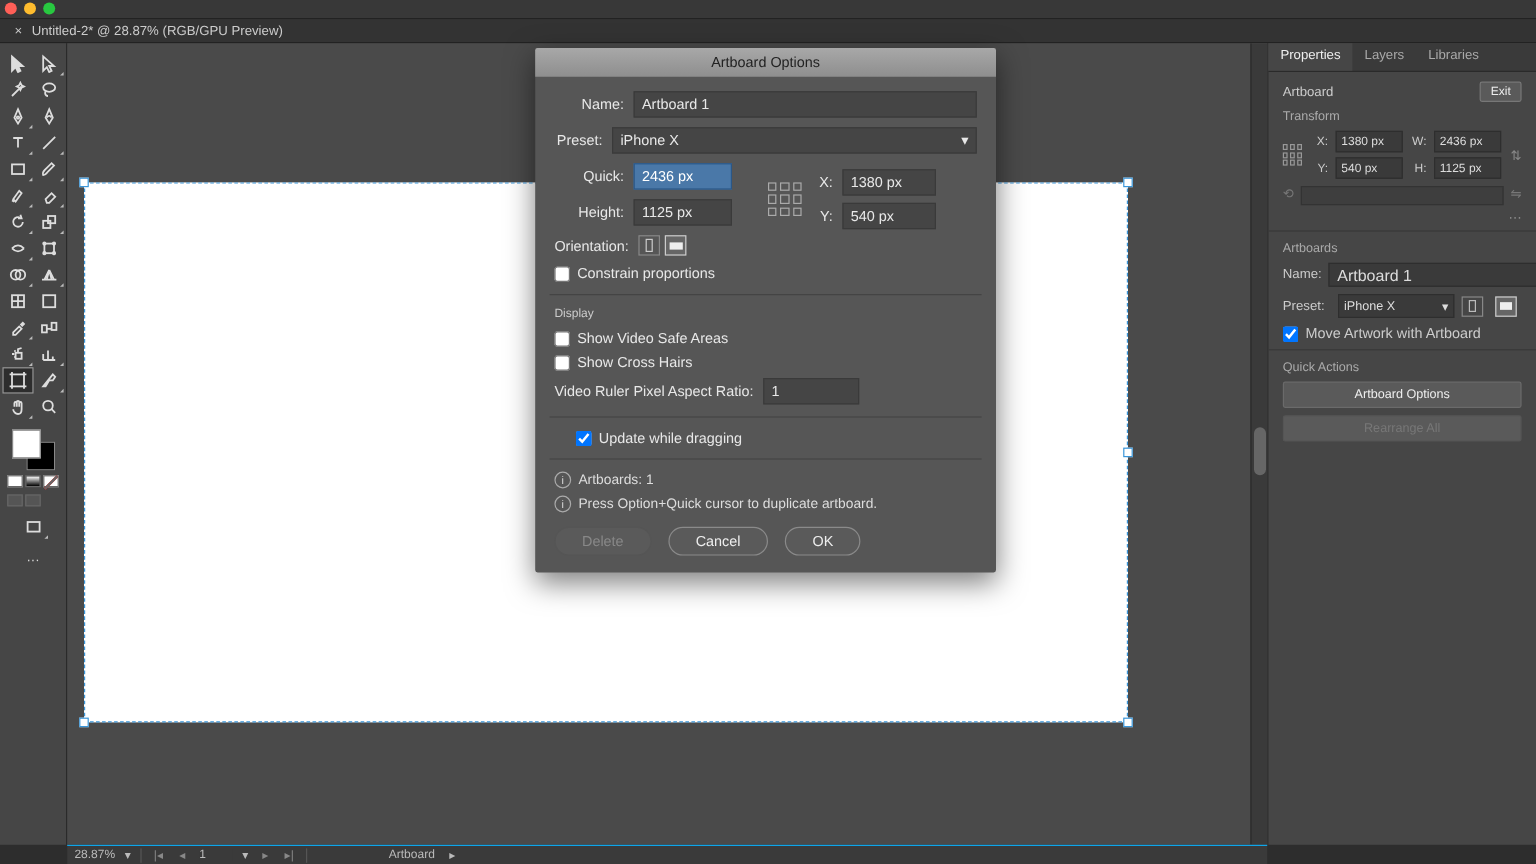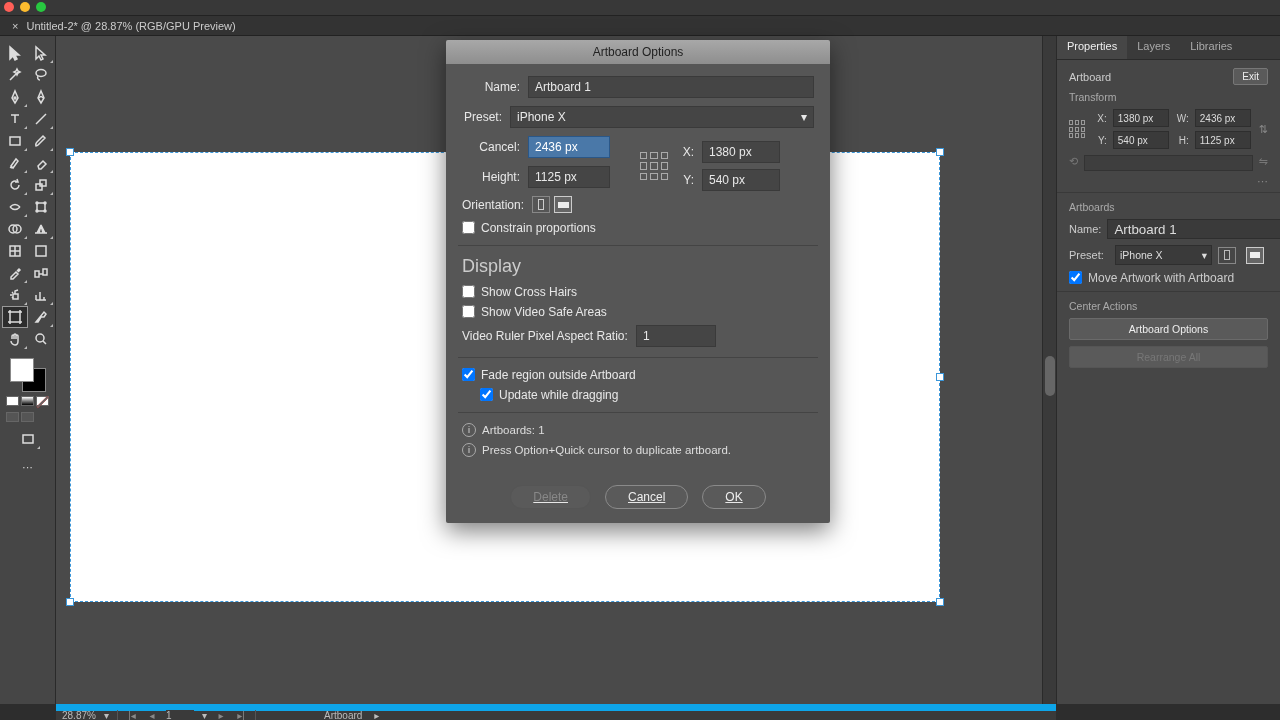--- a/index.html
+++ b/index.html
@@ -29,25 +29,25 @@
 .ab-border { position:absolute; border:1px dashed #3a96d9; pointer-events:none;}
 .handle { position:absolute; width:8px; height:8px; background:#fff; border:1px solid #3a96d9;}
 .dialog { position:absolute; left:446px; top:40px; width:384px; background:#565656; border-radius:2px; box-shadow:0 8px 24px rgba(0,0,0,.5); color:#e8e8e8;}
 .dlg-title { height:24px; background:linear-gradient(#a8a8a8,#8e8e8e); color:#222; font-size:12px; display:flex; align-items:center; justify-content:center; border-radius:2px 2px 0 0;}
 .dlg-body { padding:12px 16px 14px;}
 .frow { display:flex; align-items:center; margin-bottom:8px; font-size:12px;}
 .flabel { text-align:right; margin-right:8px;}
 .finput { background:#454545; border:1px solid #3a3a3a; color:#e8e8e8; padding:3px 6px; font-size:12px; height:22px;}
 .finput.sel { background:#4a78a8; color:#fff; border:1px solid #2a5788;}
 .combosel { background:#454545; border:1px solid #3a3a3a; color:#e8e8e8; padding:3px 6px; height:22px; display:flex; align-items:center; justify-content:space-between;}
-.chk { display:flex; gap:6px; font-size:12px; margin-bottom:6px;}
+.chk { display:flex; align-items:center; gap:6px; font-size:12px; margin-bottom:6px;}
 .chk input { width:13px; height:13px;}
-.sect { font-size:18px; color:#ccc; margin:10px 0 8px;}
+.sect { font-size:10px; color:#ccc; margin:10px 0 8px;}
 .hr { height:1px; background:#444; margin:10px -4px;}
-.btnrow { display:flex; justify-content:center; gap:14px; margin-top:28px; align-items:center;text-decoration:underline;}
+.btnrow { display:flex; gap:14px; margin-top:12px; align-items:center;}
 .pillbtn { background:#5a5a5a; border:1px solid #8a8a8a; color:#eee; padding:4px 22px; border-radius:14px; font-size:12px; cursor:pointer;}
 .pillbtn.disabled { border-color:#555; color:#888; }
 .ref9 { width:28px; height:28px; display:grid; grid-template-columns:repeat(3,1fr); grid-template-rows:repeat(3,1fr); gap:3px;}
 .ref9 div { border:1px solid #aaa; background:#565656;}
 .orient { width:18px; height:17px; border:1px solid #888; display:flex; align-items:center; justify-content:center; margin-right:4px;}
 .orient.sel { border:1px solid #ccc; background:#666;}
 .info { display:flex; align-items:center; gap:6px; font-size:11.5px; margin-top:6px; color:#ddd;}
 .info-ico { width:14px; height:14px; border:1px solid #aaa; border-radius:50%; display:flex; align-items:center; justify-content:center; font-size:9px;}
 .rpanel { width:224px; background:#464646; border-left:1px solid #2a2a2a; display:flex; flex-direction:column;}
 .rtabs { display:flex; height:24px; background:#3a3a3a; border-bottom:1px solid #2a2a2a;}
@@ -58,21 +58,21 @@
 .rtop { display:flex; justify-content:space-between; align-items:center; margin-bottom:6px;}
 .exitbtn { background:#5a5a5a; border:1px solid #777; color:#eee; font-size:10px; padding:2px 8px; border-radius:2px;}
 .tgrid { display:grid; grid-template-columns:14px 56px 14px 56px; gap:4px 6px; align-items:center; font-size:10px; color:#ccc;}
 .tgrid .tin { background:#3a3a3a; border:1px solid #2e2e2e; color:#ddd; font-size:10px; padding:2px 4px; height:18px; width:56px;}
 .tchar { text-align:right;}
 .pp-row { display:flex; align-items:center; gap:6px; font-size:11px; margin-bottom:6px;}
 .pp-input { background:#3a3a3a; border:1px solid #2e2e2e; color:#ddd; padding:2px 6px; height:20px; flex:1;}
 .pp-sel { background:#3a3a3a; border:1px solid #2e2e2e; color:#ddd; padding:2px 4px; height:20px; flex:1; display:flex; align-items:center; justify-content:space-between; font-size:10.5px;}
 .abtn { background:#5a5a5a; border:1px solid #6a6a6a; color:#eee; font-size:10.5px; height:22px; display:flex; align-items:center; justify-content:center; border-radius:2px;}
 .abtn.dis { color:#777; border-color:#555;}
-.statusbar { position:absolute; left:56px; bottom:0; height:16px; width: 1000px; background:#3a3a3a; border-top:7px solid #0ea5e9; display:flex; align-items:center; font-size:10px; color:#bbb; padding:0 6px; gap:8px;}
+.statusbar { position:absolute; left:56px; bottom:0; height:16px; width: 1000px; background:#3a3a3a; border-top:1px solid #0ea5e9; display:flex; align-items:center; font-size:10px; color:#bbb; padding:0 6px; gap:8px;}
 .statusbar .sep{ width:1px; height:12px; background:#555;}
 .statusbar .navb { width:12px; display:flex; justify-content:center; color:#888;}
 .statusbar input { background:#3a3a3a; border:none; color:#bbb; width:28px; font-size:10px;}
 .divider { height:1px; background:#393939; margin:4px -12px 8px;}
 .ref9p { width:18px; height:18px; display:grid; grid-template-columns:repeat(3,1fr); grid-template-rows:repeat(3,1fr); gap:1.5px;}
 .ref9p div{ border:1px solid #999;}
 </style>
 </head>
 <body>
 
@@ -394,21 +394,21 @@
         <span class="orient sel">
             <div style="width:10px;height:6px;border:1px solid #eee;background:#eee"></div>
           </span>
       </div>
       <label class="chk">
           <input type="checkbox" checked="" style="">
           <span>Move Artwork with Artboard</span>
         </label>
       <div class="divider"></div>
 
-      <div class="rlabel">Center Actions</div>
+      <div class="rlabel">Quick Actions</div>
       <div class="abtn">Artboard Options</div>
       <div class="abtn dis" style="margin-top:6px">Rearrange All</div>
     </div>
   </div>
 </div>
 
 <div class="statusbar">
   <span>28.87%</span>
   <span>▾</span>
   <span class="sep"></span>
@@ -433,21 +433,21 @@
     <div class="frow">
       <span class="flabel" style="width:40px">Preset:</span>
       <div class="combosel" style="flex:1">
         <span>iPhone X</span>
           <span>▾</span>
       </div>
     </div>
     <div style="display:flex; gap:30px;">
       <div>
         <div class="frow">
-          <span class="flabel" style="width:58px">Cancel:</span>
+          <span class="flabel" style="width:58px">Quick:</span>
           <input class="finput sel" style="width: 82px;" value="2436 px">
         </div>
         <div class="frow">
           <span class="flabel" style="width:58px">Height:</span>
           <input class="finput" style="width: 82px;" value="1125 px">
         </div>
       </div>
       <div style="display:flex; align-items:center; gap:10px;">
         <div class="ref9">
             <div></div>
@@ -483,36 +483,32 @@
     </div>
     <label class="chk">
         <input type="checkbox" style="">
         <span>Constrain proportions</span>
       </label>
     <div class="hr"></div>
 
     <div class="sect">Display</div>
     <label class="chk">
         <input type="checkbox" style="">
-        <span>Show Cross Hairs</span>
+        <span>Show Video Safe Areas</span>
       </label>
     <label class="chk">
         <input type="checkbox" style="">
-        <span>Show Video Safe Areas</span>
+        <span>Show Cross Hairs</span>
       </label>
     <div class="frow" style="margin-top:4px">
       <span>Video Ruler Pixel Aspect Ratio:</span>
       <input class="finput" style="width: 80px; margin-left: 8px;" value="1">
     </div>
     <div class="hr"></div>
 
-    <label class="chk">
-        <input type="checkbox" checked="" style="">
-        <span>Fade region outside Artboard</span>
-      </label>
     <label class="chk" style="margin-left:18px">
         <input type="checkbox" checked="" style="">
         <span>Update while dragging</span>
       </label>
     <div class="hr"></div>
 
     <div class="info">
         <span class="info-ico">i</span>
         <span>Artboards: 1</span>
       </div>

